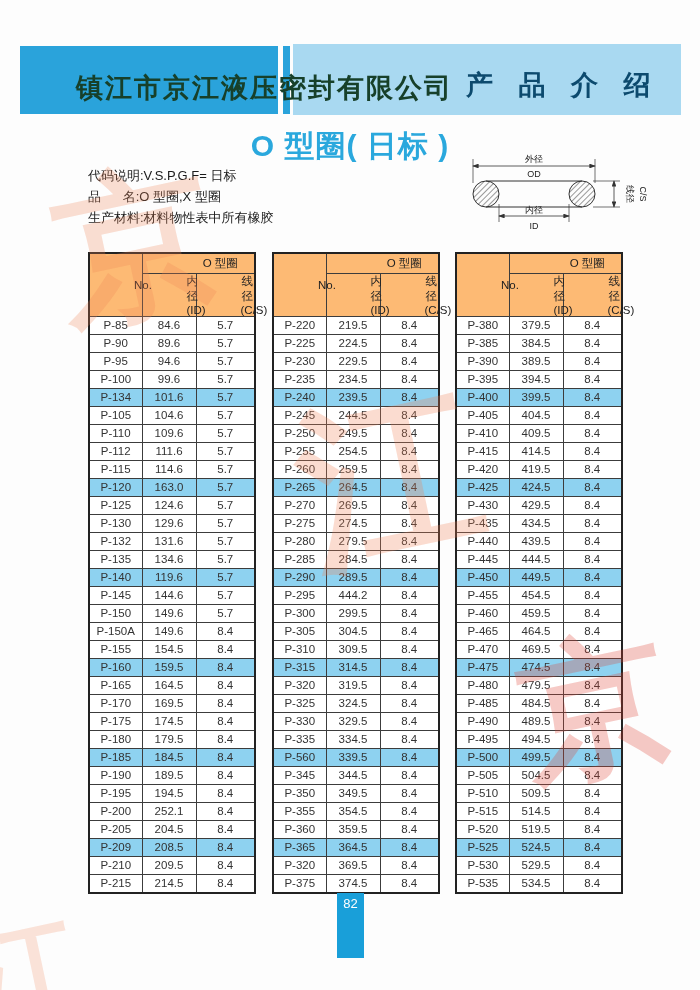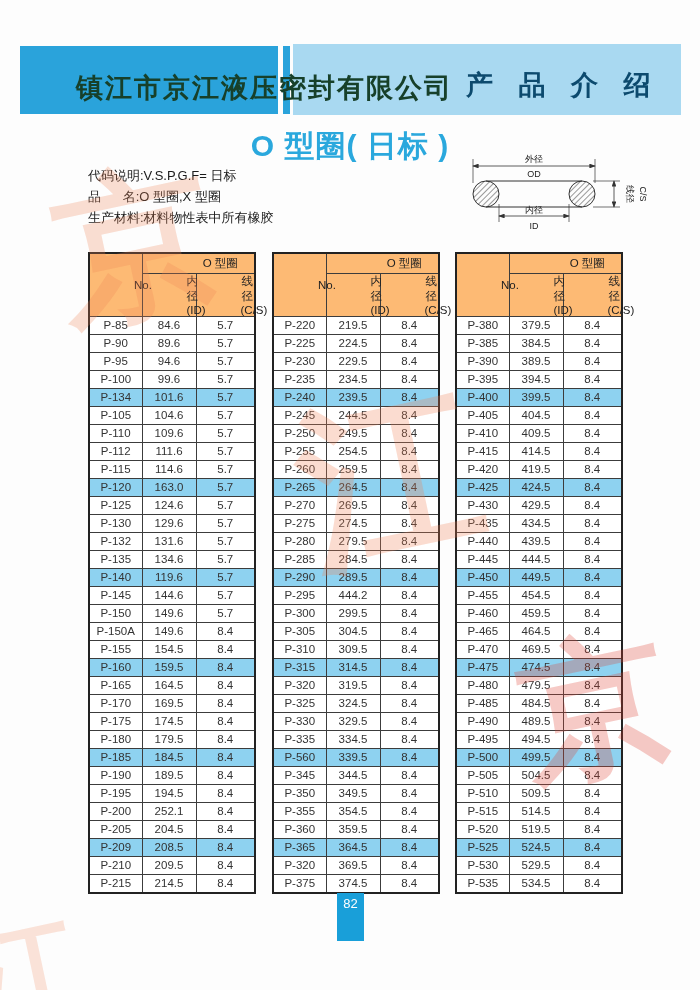--- a/index.html
+++ b/index.html
@@ -43,21 +43,21 @@
   .c1{width:53px;} .c2{width:54px;} .c3{width:59px;}
   
   .wm{position:absolute;font-weight:bold;pointer-events:none;z-index:5;
       font-family:"DejaVu Serif","Liberation Serif",serif;}
   .wm1{left:55px;top:140px;font-size:160px;color:rgba(240,130,85,.26);transform:rotate(-12deg);}
   .wm2{left:300px;top:360px;font-size:180px;color:rgba(240,130,85,.28);transform:rotate(-12deg);}
   .wm3{left:520px;top:610px;font-size:150px;color:rgba(222,66,52,.28);transform:rotate(-12deg);}
   .wm4{left:-30px;top:900px;font-size:110px;color:rgba(240,130,85,.22);transform:rotate(-12deg);}
   
   .pagenum{
-    position:absolute;left:337px;top:893px;width:27px;height:48px;background:#199fd9;
+    position:absolute;left:337px;top:893px;width:27px;height:65px;background:#199fd9;
     color:#fff;font-size:13px;text-align:center;padding-top:3px;box-sizing:border-box;
   }
 </style>
 </head>
 <body>
 
 <div>
 
   <div class="banner-dark"></div>
   <div class="banner-stripe"></div>

